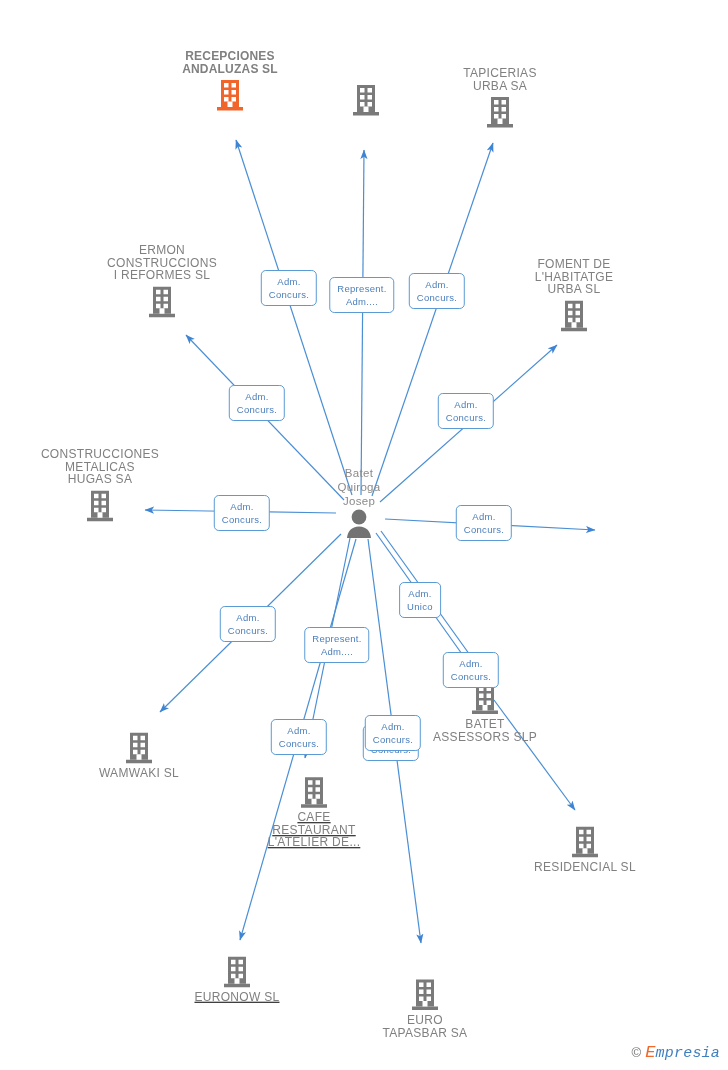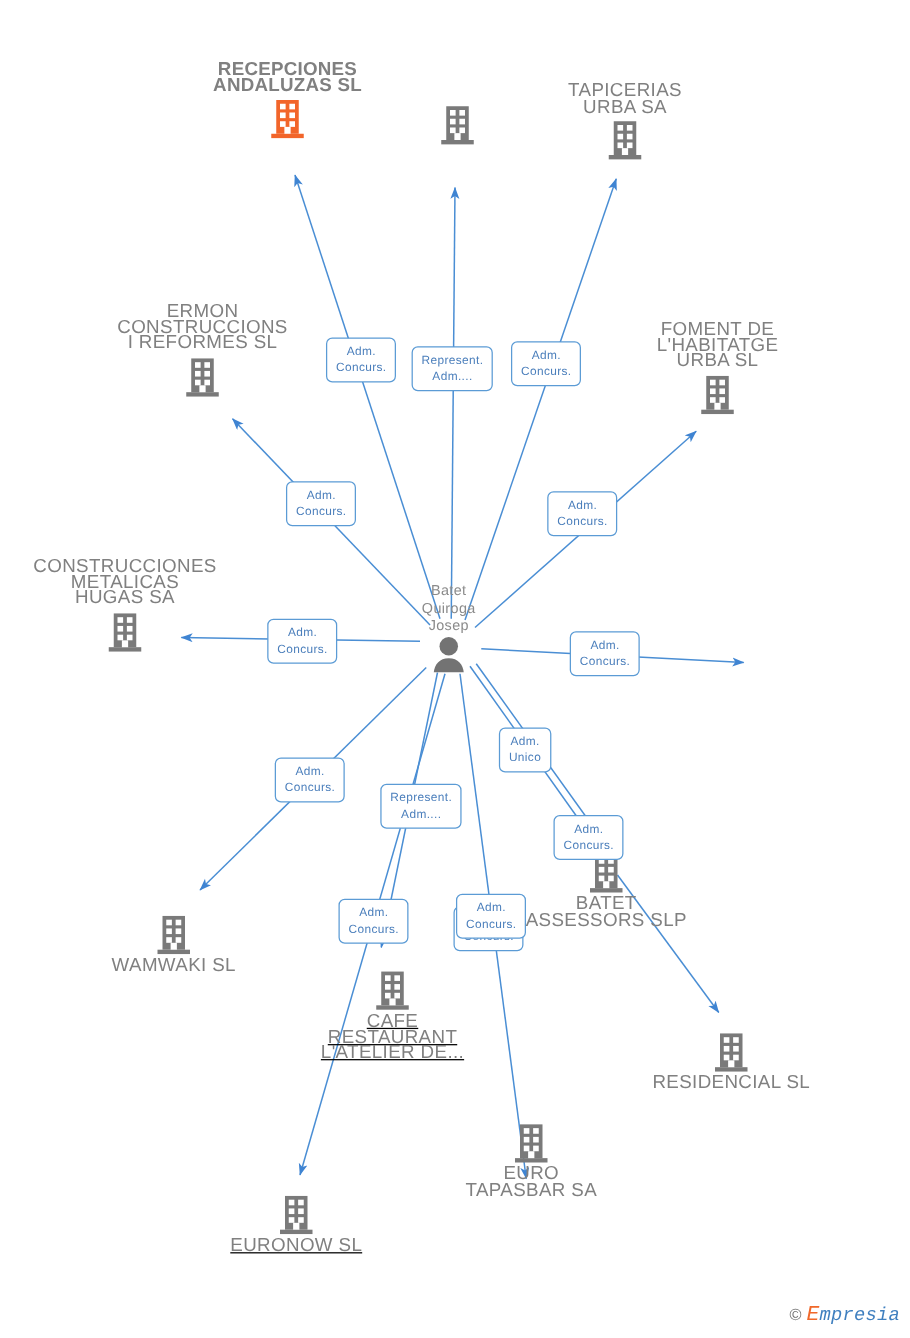--- a/index.html
+++ b/index.html
@@ -24,21 +24,21 @@
     width: 728px;
     height: 1070px;
   }
   .node {
     position: absolute;
     transform: translate(-50%, -50%);
     text-align: center;
     width: 150px;
   }
   .node-label {
-    font-size: 15px;
+    font-size: 12px;
     line-height: 12.5px;
     color: #808080;
     letter-spacing: 0.3px;
     white-space: pre-line;
   }
   .node-label.top { margin-bottom: 3px; }
   .node-label.bottom { margin-top: 2px; }
   .node-label.highlight {
     color: #808080;
     font-weight: bold;
@@ -326,21 +326,21 @@
         <rect x="9" y="12" width="4.5" height="4.5" fill="#fff"></rect>
         <rect x="16.5" y="12" width="4.5" height="4.5" fill="#fff"></rect>
         <rect x="9" y="19" width="4.5" height="4.5" fill="#fff"></rect>
         <rect x="16.5" y="19" width="4.5" height="4.5" fill="#fff"></rect>
         <rect x="12.5" y="23.5" width="5" height="5.5" fill="#fff"></rect>
       </svg>
     </span>
     <div class="node-label bottom">EURONOW SL</div>
   </div>
 
-  <div class="node" style="left:425px; top:928px;">
+  <div class="node" style="left:425px; top:1008px;">
     <span class="node-icon">
       <svg width="30" height="34" viewBox="0 0 30 34">
         <rect x="6" y="2" width="18" height="27" fill="#7a7a7a"></rect>
         <rect x="2" y="29" width="26" height="3.5" fill="#7a7a7a"></rect>
         <rect x="9" y="5" width="4.5" height="4.5" fill="#fff"></rect>
         <rect x="16.5" y="5" width="4.5" height="4.5" fill="#fff"></rect>
         <rect x="9" y="12" width="4.5" height="4.5" fill="#fff"></rect>
         <rect x="16.5" y="12" width="4.5" height="4.5" fill="#fff"></rect>
         <rect x="9" y="19" width="4.5" height="4.5" fill="#fff"></rect>
         <rect x="16.5" y="19" width="4.5" height="4.5" fill="#fff"></rect>

